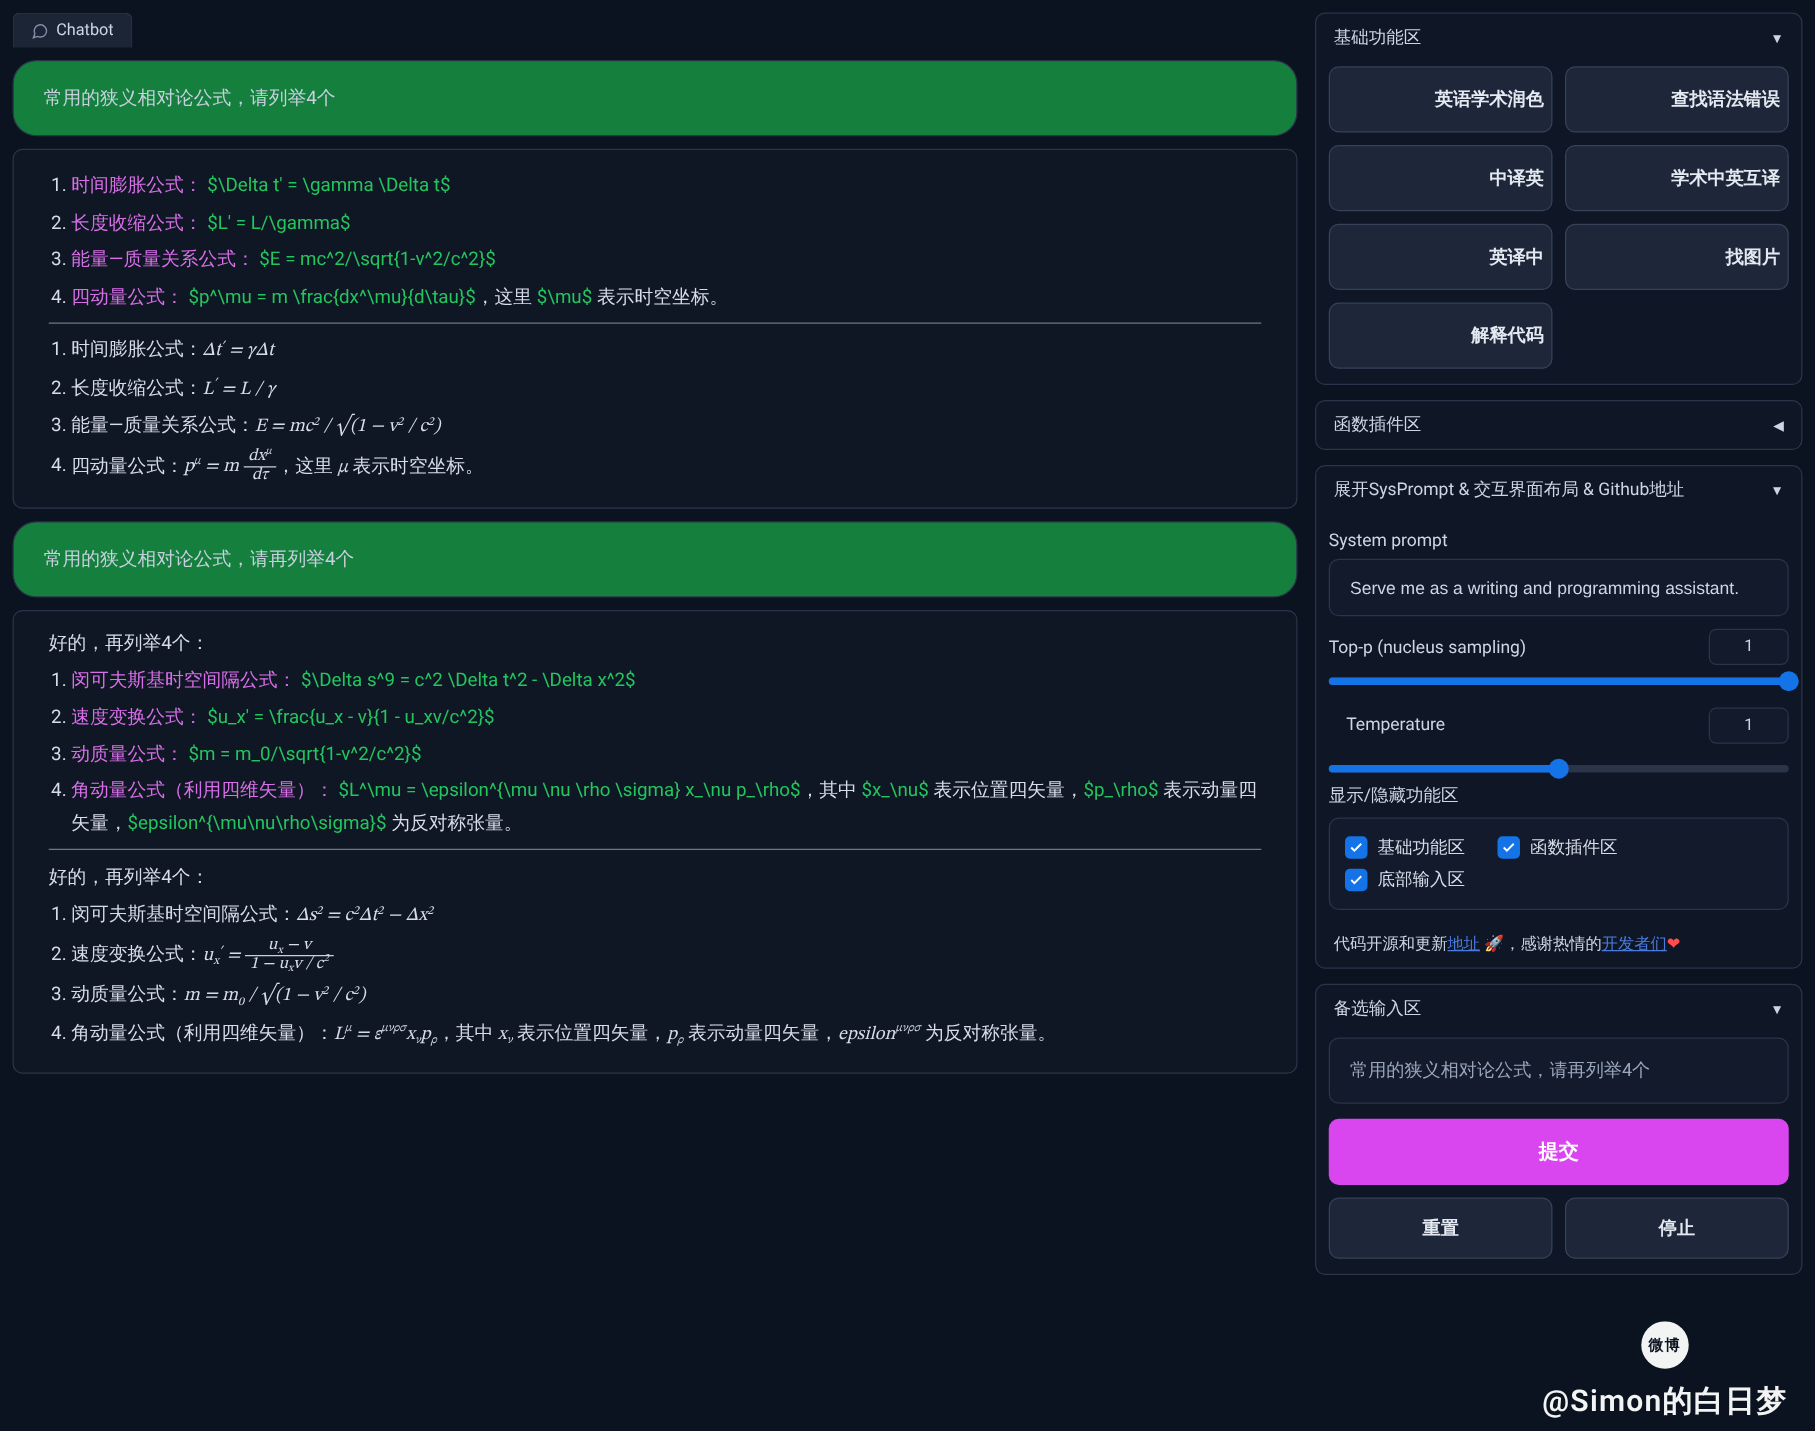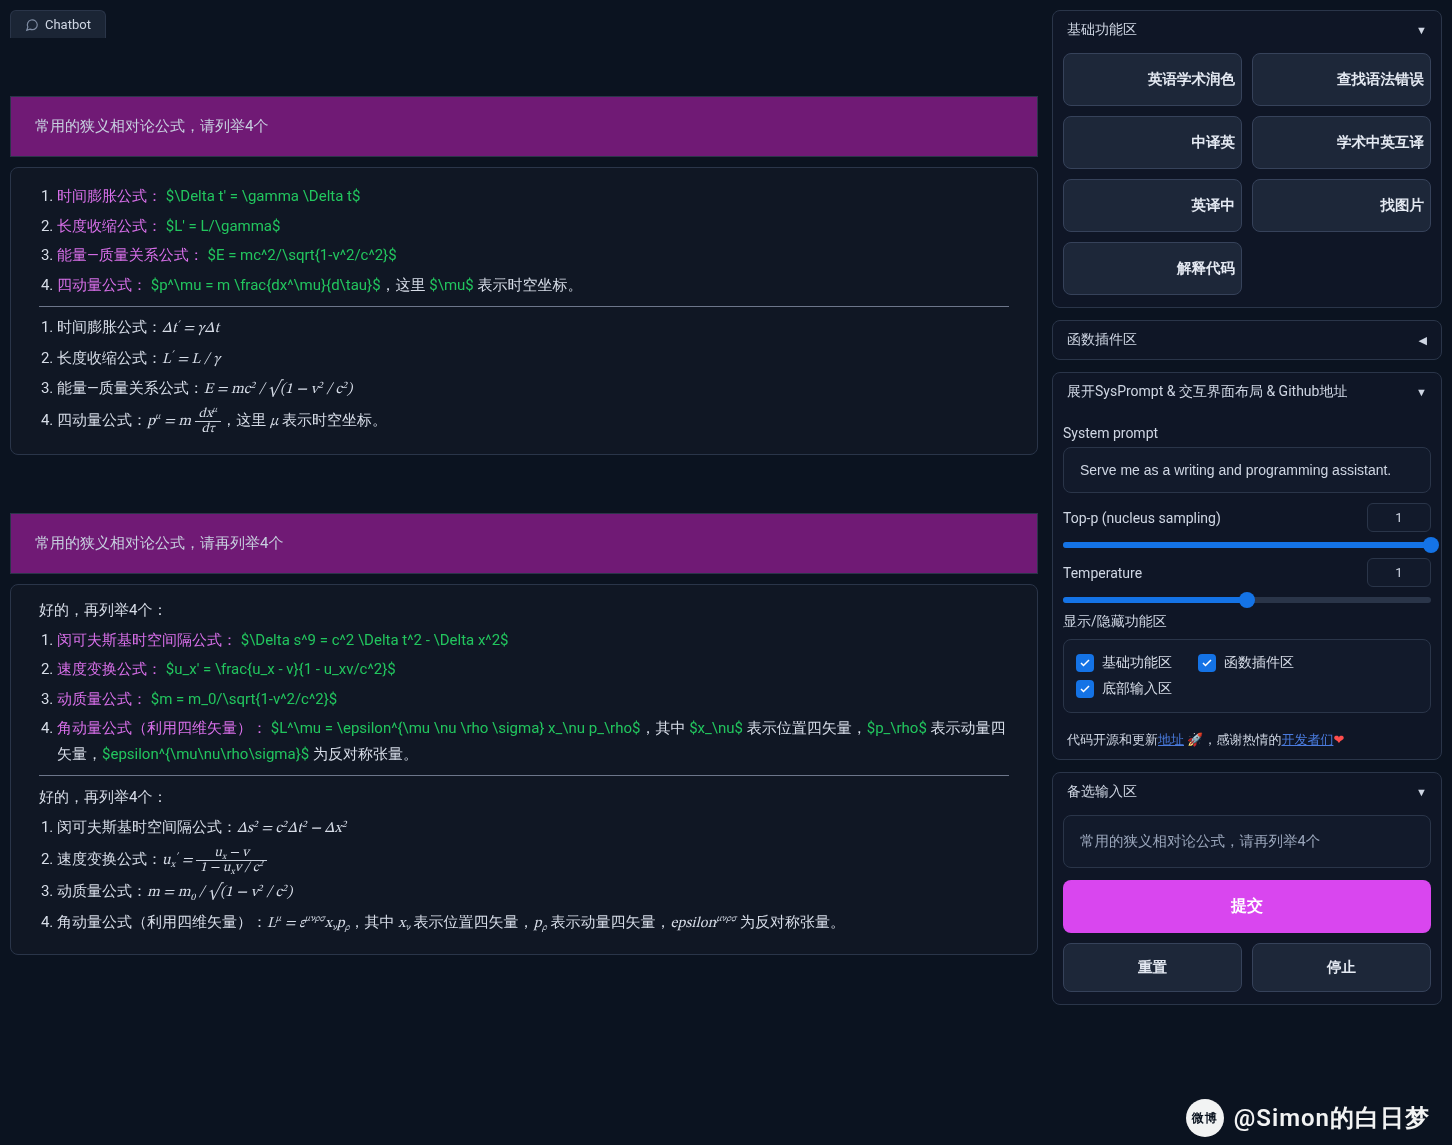--- a/index.html
+++ b/index.html
@@ -20,22 +20,22 @@
 .tab {
   display: inline-flex; align-items: center; gap: 6px;
   background: #1b2535; border: 1px solid #2a3549; border-bottom: none;
   padding: 6px 14px; border-radius: 6px 6px 0 0; color: #cfd6e3;
   width: fit-content; font-size: 13px;
 }
 .tab svg { width: 14px; height: 14px; stroke: #7f8ca3; }
 
 
 .msg-user {
-  background: #701a75; border: 1px solid #2a3549; border-radius: 0;
-  padding: 20px 24px; color: #c7d0df; font-size: 15px; margin-top: 48px;
+  background: #15803d; border: 1px solid #2a3549; border-radius: 19px;
+  padding: 20px 24px; color: #c7d0df; font-size: 15px;
 }
 .msg-assist {
   background: #101724; border: 1px solid #2a3549; border-radius: 8px;
   padding: 12px 0 14px; color: #d7dde8; font-size: 15px;
 }
 .msg-assist .pad { padding: 4px 28px; }
 .msg-assist ol { padding-left: 46px; padding-right: 22px; }
 .msg-assist ol li { margin: 4px 0; line-height: 1.7; }
 .msg-assist hr { border: none; border-top: 1px solid #6d768a; margin: 8px 28px; }
 .latex-src { color: #22c55e; }
@@ -113,21 +113,21 @@
 .row-half { display: grid; grid-template-columns: 1fr 1fr; gap: 10px; margin-top: 10px; }
 .btn-secondary {
   background: #1d2739; border: 1px solid #36425a; border-radius: 8px;
   color: #e4e9f2; padding: 14px 6px; text-align: center; font-size: 14.5px; font-weight: 600;
   cursor: pointer;
 }
 
 .caret { font-size: 11px; }
 .watermark {
   position: fixed; right: 22px; bottom: 8px; color: #fff; font-size: 24px;
-  font-weight: 600; letter-spacing: 1px; opacity: .95; display: flex; align-items: center; gap: 10px;
+  font-weight: 600; letter-spacing: 1px; opacity: .95; display: flex; align-items: center; gap: 10px; flex-direction: column;
 }
 .watermark-circle {
   width: 38px; height: 38px; border-radius: 50%; background: #fff; color: #0b1320;
   display: inline-flex; align-items: center; justify-content: center; font-size: 12px; font-weight: 900;
 }
 </style>
 </head>
 <body>
 
 <div class="left-column">
@@ -220,21 +220,21 @@
       <div class="slider-row">
         <div class="section-label" style="margin:0">Top-p (nucleus sampling)</div>
         <div class="slider-val">1</div>
       </div>
       <div class="slider-track">
         <div class="slider-fill" style="width:100%"></div>
         <div class="slider-thumb" style="left:100%"></div>
       </div>
 
       <div class="slider-row">
-        <div class="section-label" style="margin:0">Temperature</div>
+        <div class="section-label" style="margin:14px">Temperature</div>
         <div class="slider-val">1</div>
       </div>
       <div class="slider-track">
         <div class="slider-fill" style="width:50%"></div>
         <div class="slider-thumb" style="left:50%"></div>
       </div>
 
       <div class="section-label">显示/隐藏功能区</div>
       <div class="chk-wrap">
         <div class="chk-row">

